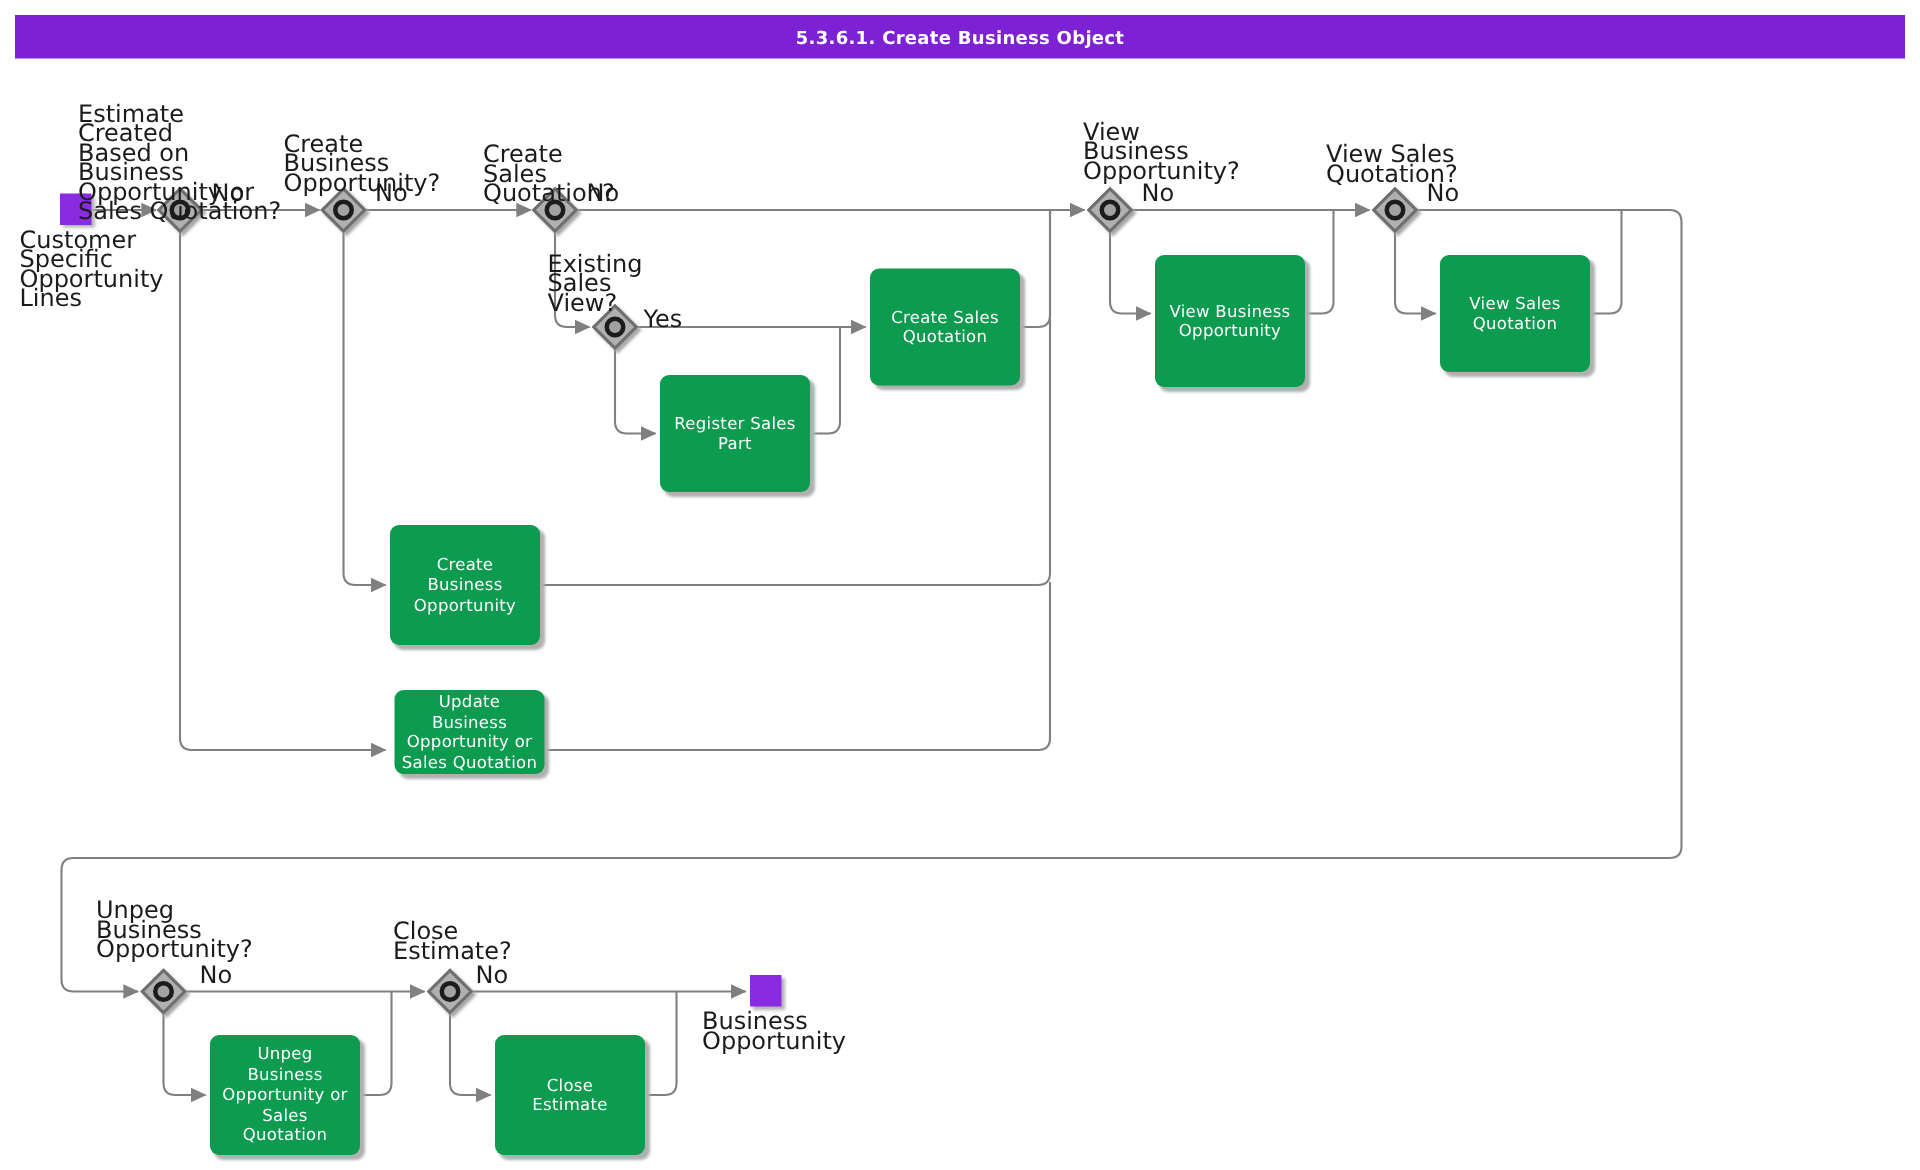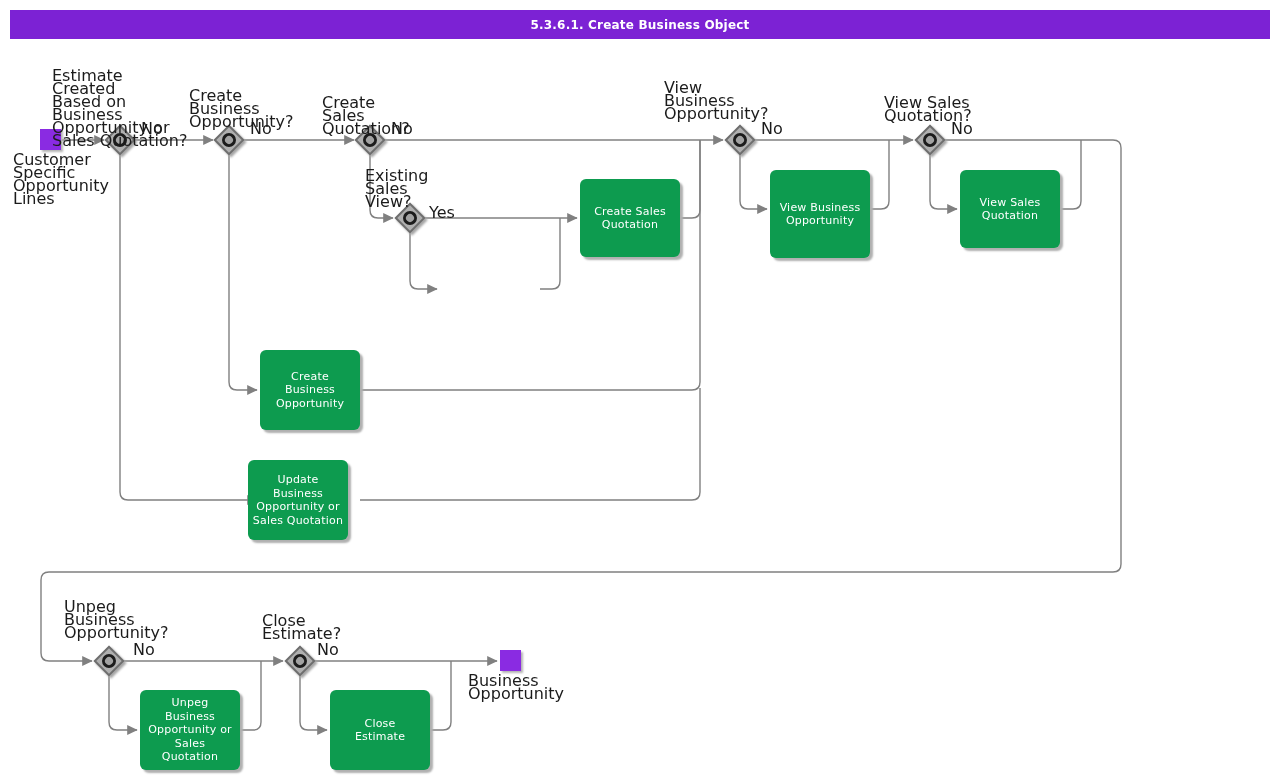--- a/index.html
+++ b/index.html
@@ -116,21 +116,21 @@
   </div>
   <div class="flow-label" style="left:365px;top:169px;width:90px">Existing
 Sales View?</div>
   <div class="branch-label" style="left:429px;top:207px">Yes</div>
 
   <div class="diamond-wrap" style="left:729px;top:129px">
     <div class="diamond">
         <div class="diamond-circle"></div>
       </div>
   </div>
-  <div class="flow-label" style="left:664px;top:81px;width:90px">View
+  <div class="flow-label" style="left:722px;top:81px;width:90px">View
 Business
 Opportunity?</div>
   <div class="branch-label" style="left:761px;top:123px">No</div>
 
   <div class="diamond-wrap" style="left:919px;top:129px">
     <div class="diamond">
         <div class="diamond-circle"></div>
       </div>
   </div>
   <div class="flow-label" style="left:884px;top:96px;width:90px">View Sales
@@ -151,28 +151,30 @@
     <div class="diamond">
         <div class="diamond-circle"></div>
       </div>
   </div>
   <div class="flow-label" style="left:262px;top:614px;width:76px">Close
 Estimate?</div>
   <div class="branch-label" style="left:317px;top:644px">No</div>
 
   <div class="task" style="left:580px;top:179px;height:78px">Create Sales
 Quotation</div>
+  <div class="task" style="left:440px;top:250px;height:78px">Register Sales
+Part</div>
   <div class="task" style="left:770px;top:170px;height:88px">View Business
 Opportunity</div>
   <div class="task" style="left:960px;top:170px;height:78px">View Sales
 Quotation</div>
   <div class="task" style="left:260px;top:350px;height:80px">Create
 Business
 Opportunity</div>
-  <div class="task" style="left:248px;top:460px;height:80px">Update
+  <div class="task" style="left:263px;top:460px;height:56px">Update
 Business
 Opportunity or
 Sales Quotation</div>
   <div class="task" style="left:140px;top:690px;height:80px">Unpeg
 Business
 Opportunity or
 Sales
 Quotation</div>
   <div class="task" style="left:330px;top:690px;height:80px">Close
 Estimate</div>

